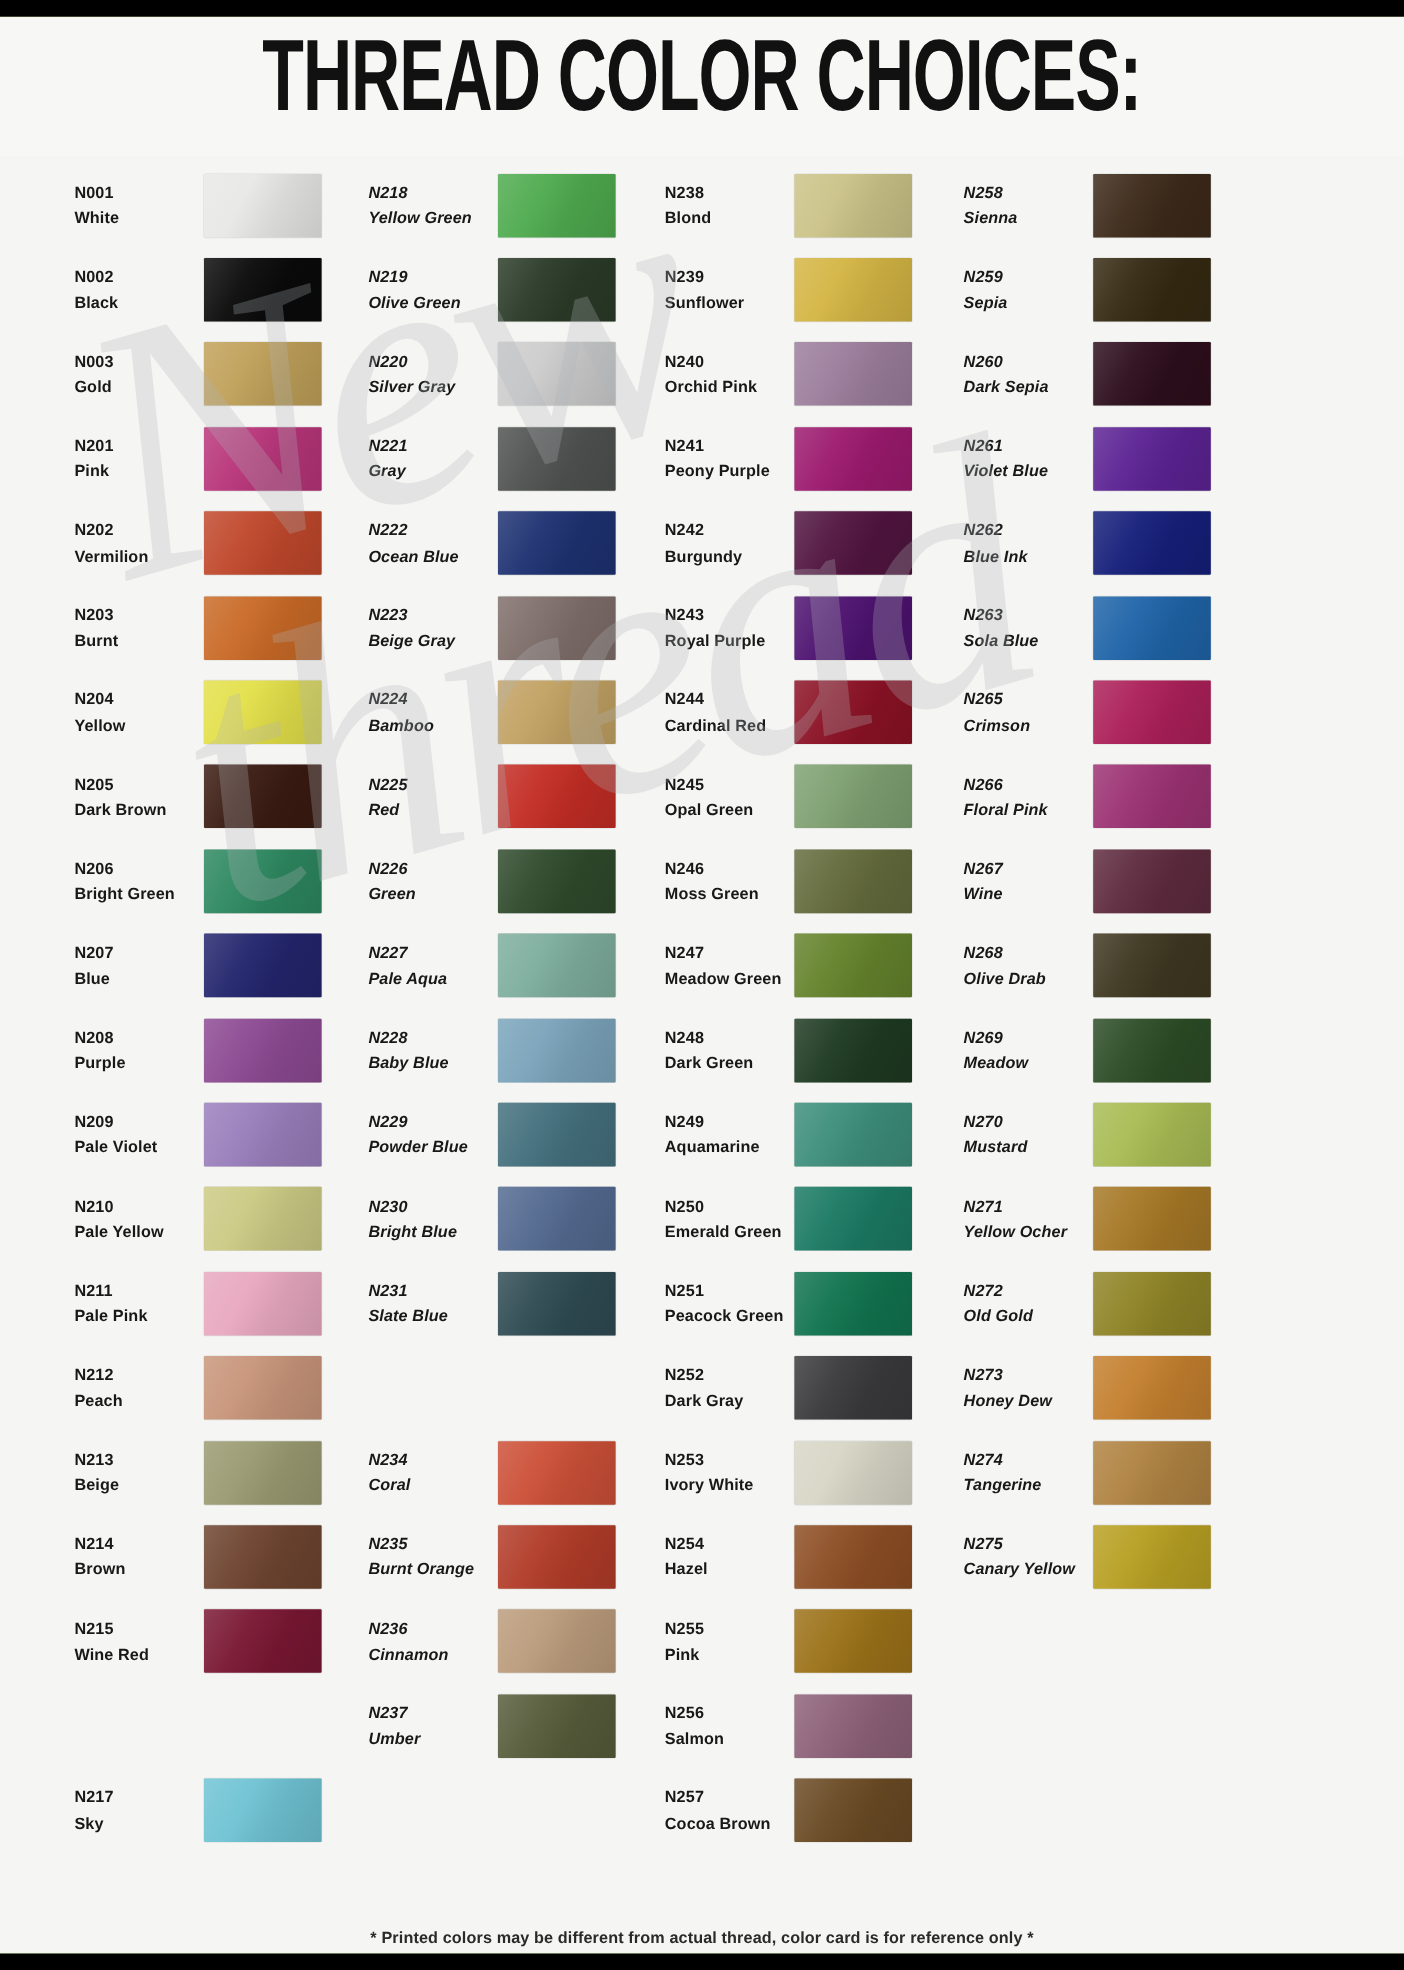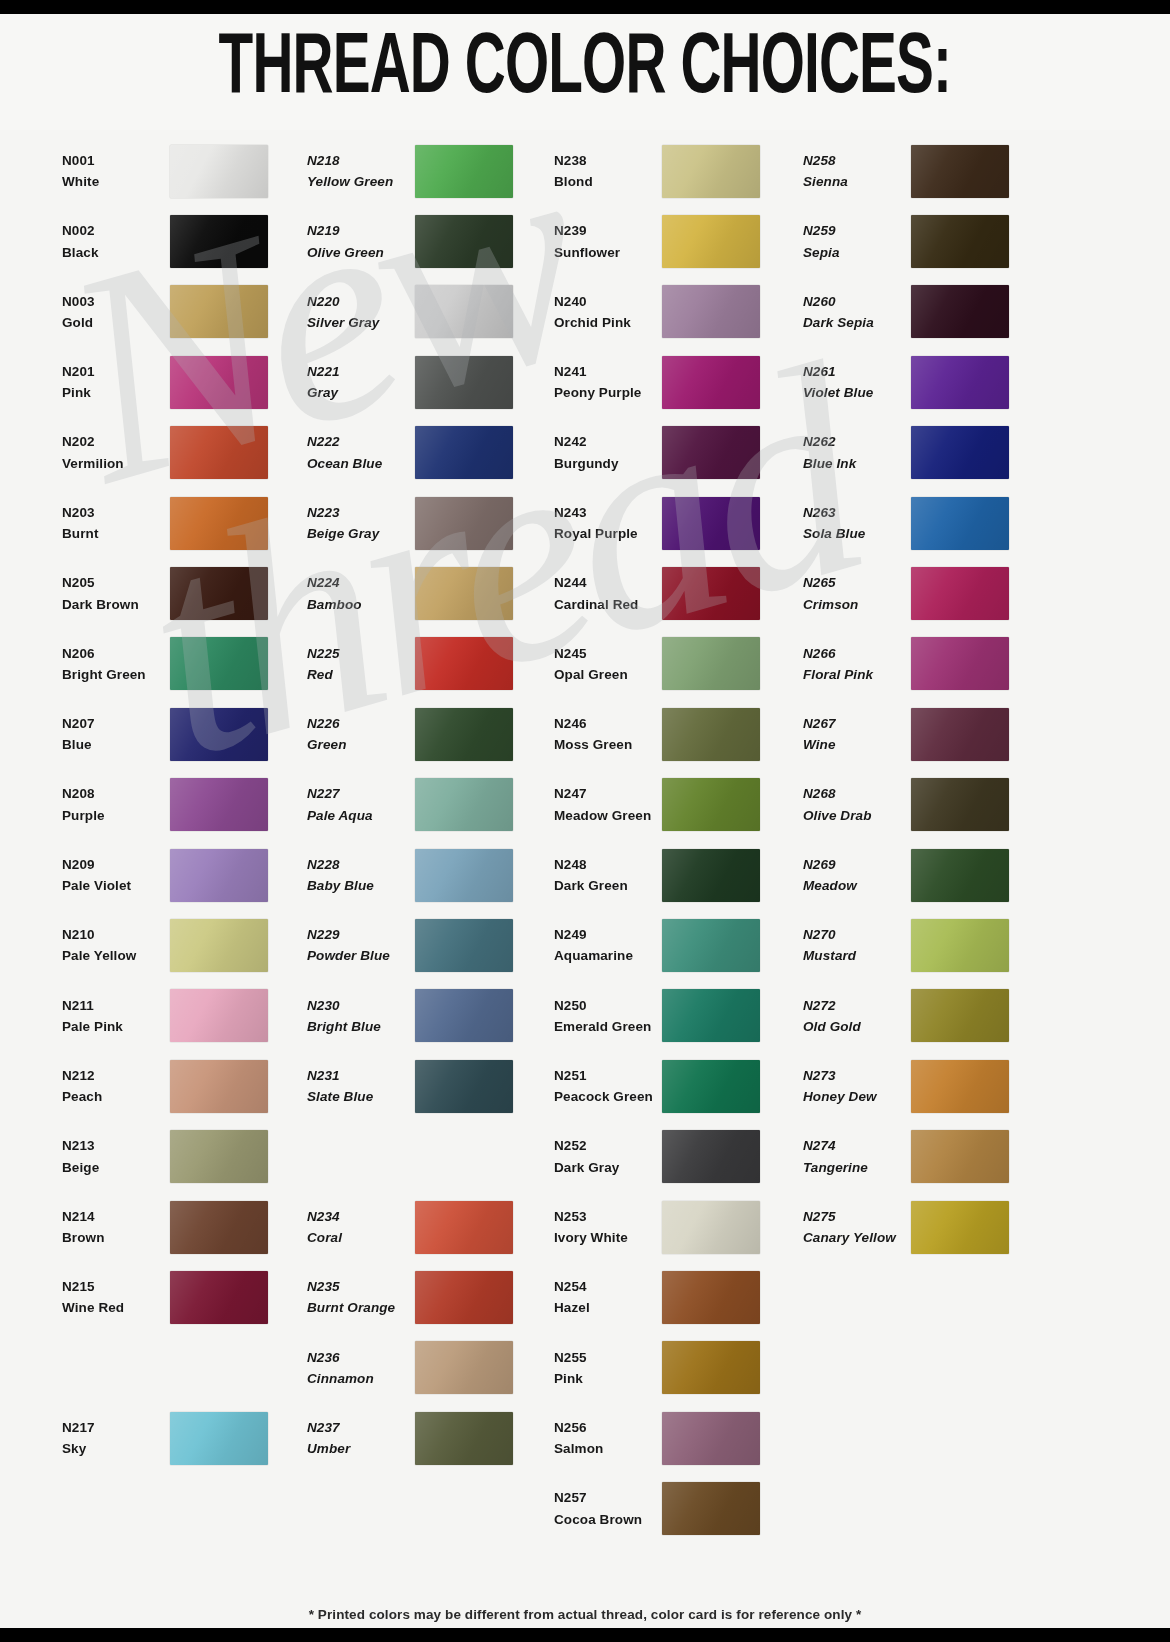--- a/index.html
+++ b/index.html
@@ -221,20 +221,27 @@
           </div>
           <div class="row">
             <div class="row-label">
               <span class="code">N203</span>
               <span class="name">Burnt</span>
             </div>
             <div class="swatch" style="background: rgb(201, 106, 39);"></div>
           </div>
           <div class="row">
             <div class="row-label">
+              <span class="code">N204</span>
+              <span class="name">Yellow</span>
+            </div>
+            <div class="swatch" style="background: rgb(227, 224, 74);"></div>
+          </div>
+          <div class="row">
+            <div class="row-label">
               <span class="code">N205</span>
               <span class="name">Dark Brown</span>
             </div>
             <div class="swatch" style="background: rgb(58, 27, 18);"></div>
           </div>
           <div class="row">
             <div class="row-label">
               <span class="code">N206</span>
               <span class="name">Bright Green</span>
             </div>
@@ -670,20 +677,27 @@
               <span class="name">Meadow</span>
             </div>
             <div class="swatch" style="background: rgb(44, 76, 38);"></div>
           </div>
           <div class="row">
             <div class="row-label">
               <span class="code">N270</span>
               <span class="name">Mustard</span>
             </div>
             <div class="swatch" style="background: rgb(168, 188, 84);"></div>
+          </div>
+          <div class="row">
+            <div class="row-label">
+              <span class="code">N271</span>
+              <span class="name">Yellow Ocher</span>
+            </div>
+            <div class="swatch" style="background: rgb(166, 120, 38);"></div>
           </div>
           <div class="row">
             <div class="row-label">
               <span class="code">N272</span>
               <span class="name">Old Gold</span>
             </div>
             <div class="swatch" style="background: rgb(143, 132, 39);"></div>
           </div>
           <div class="row">
             <div class="row-label">

